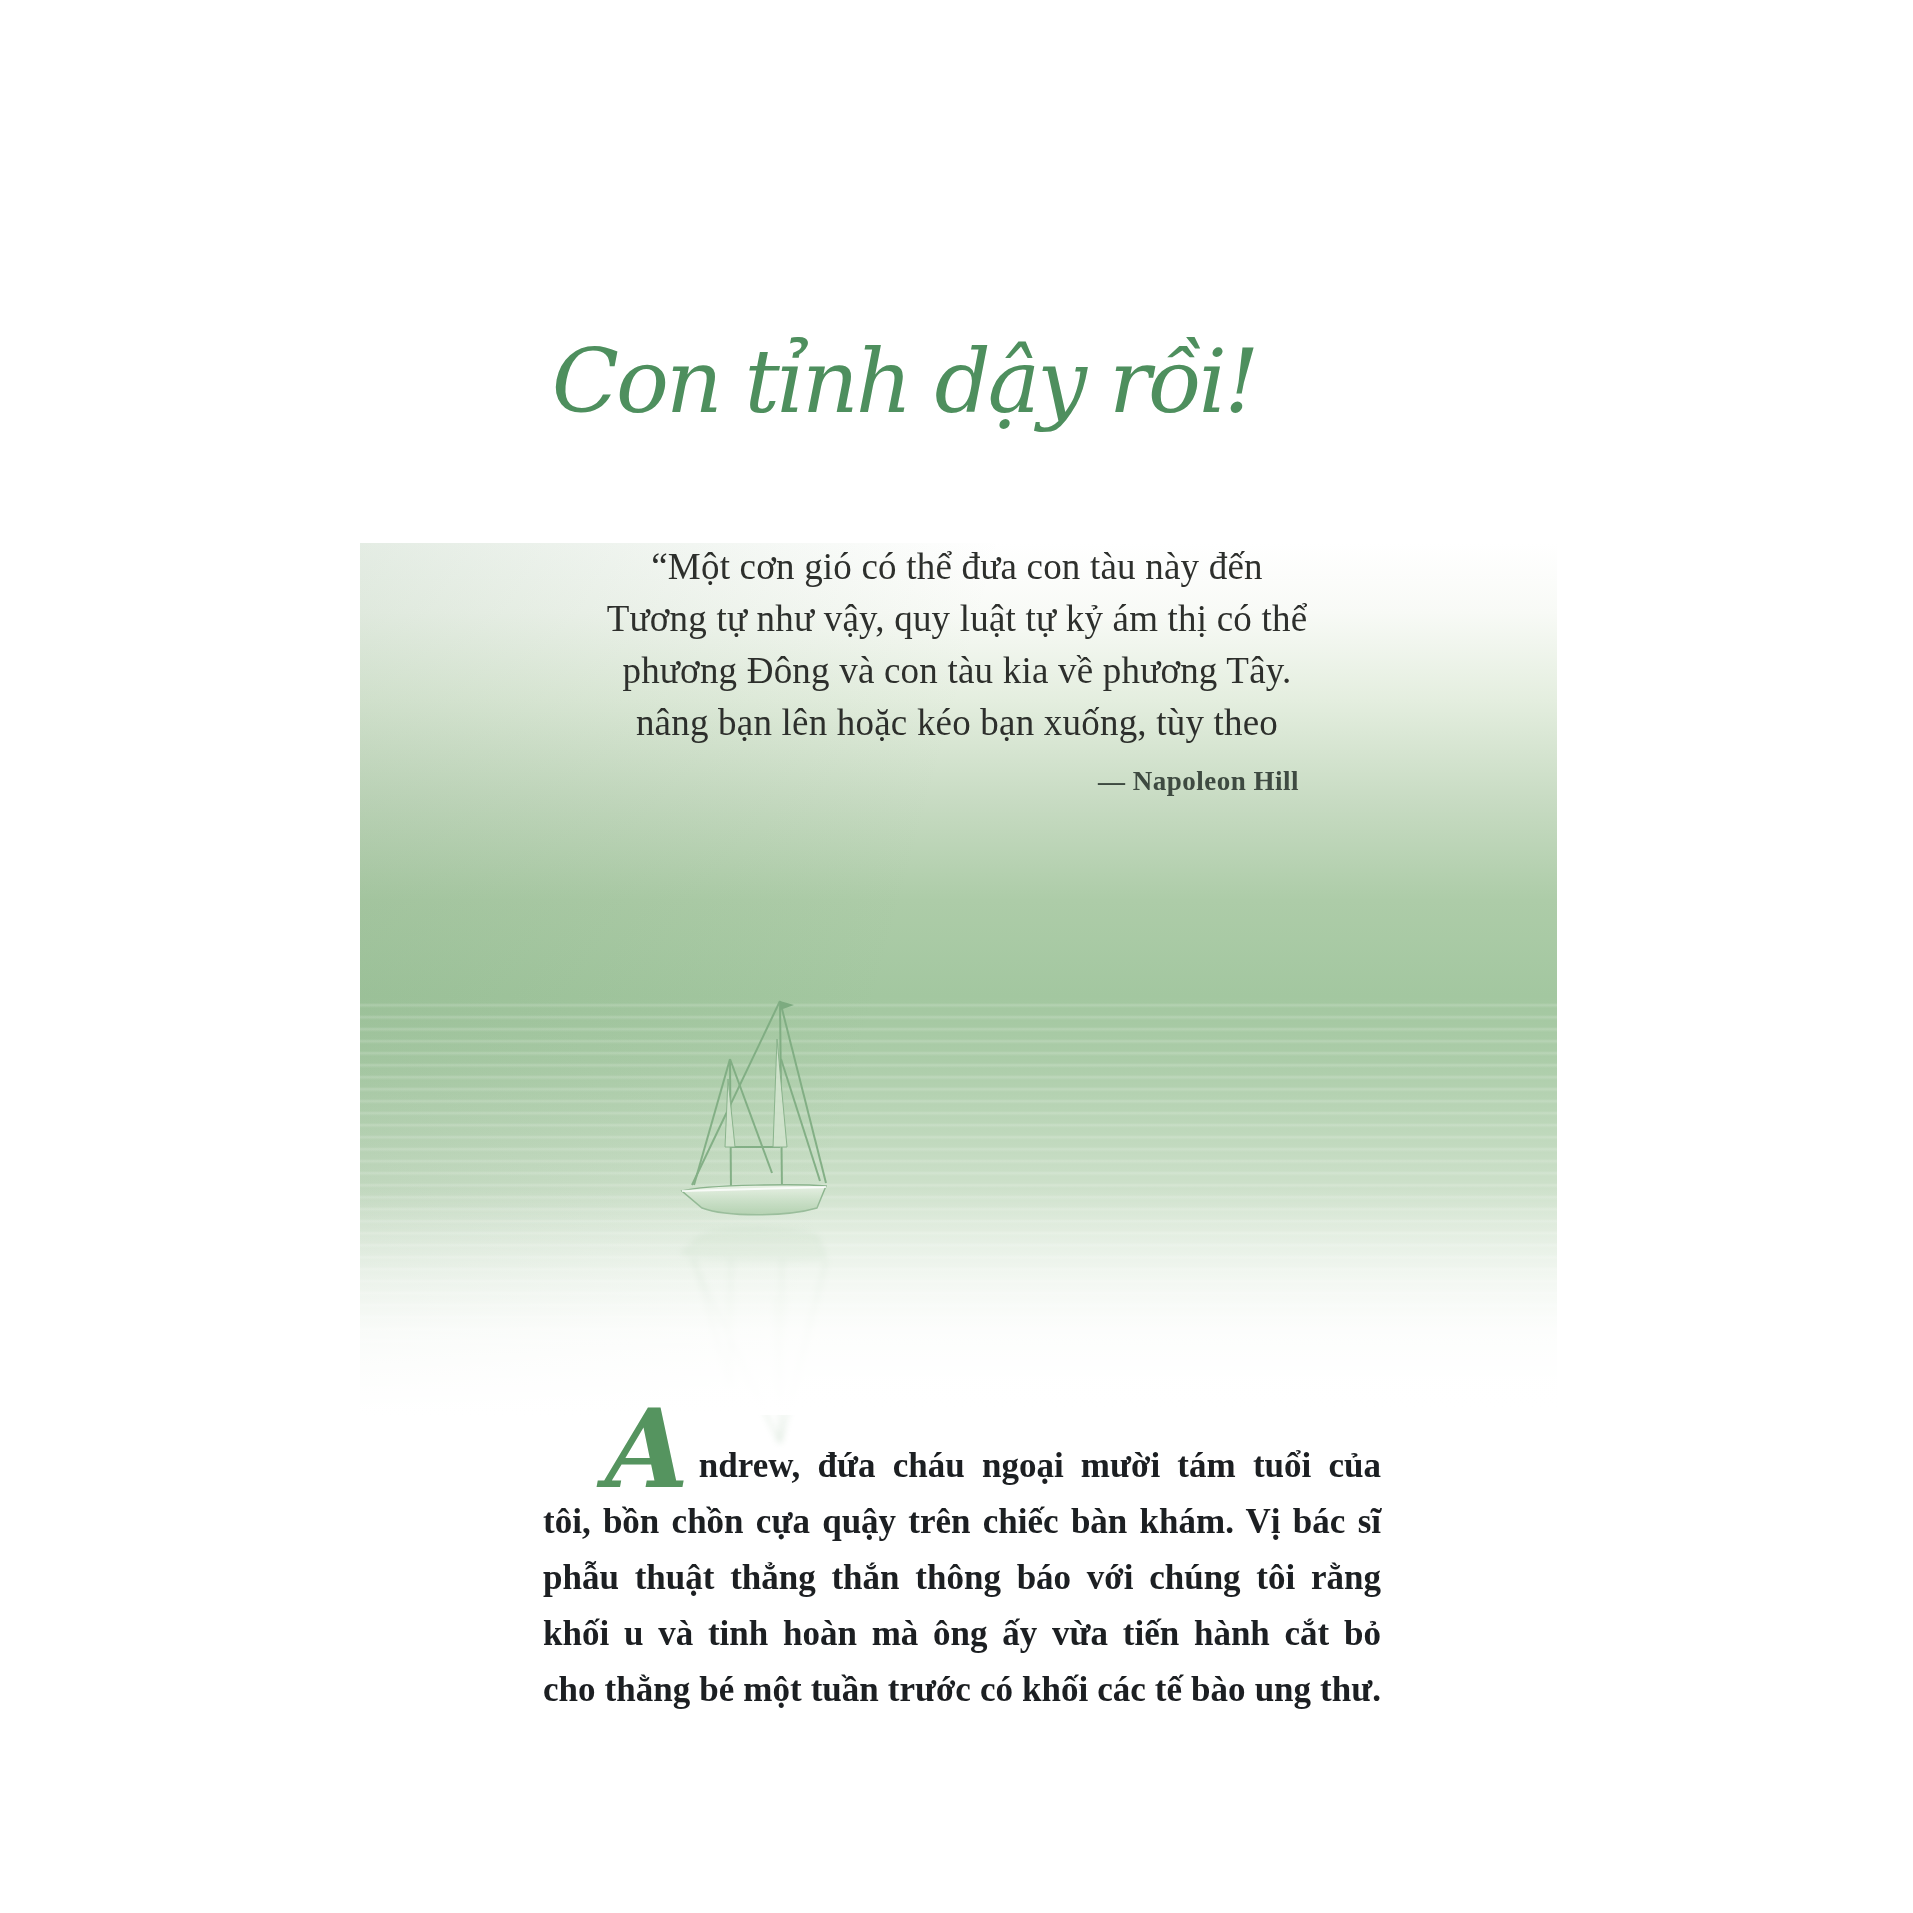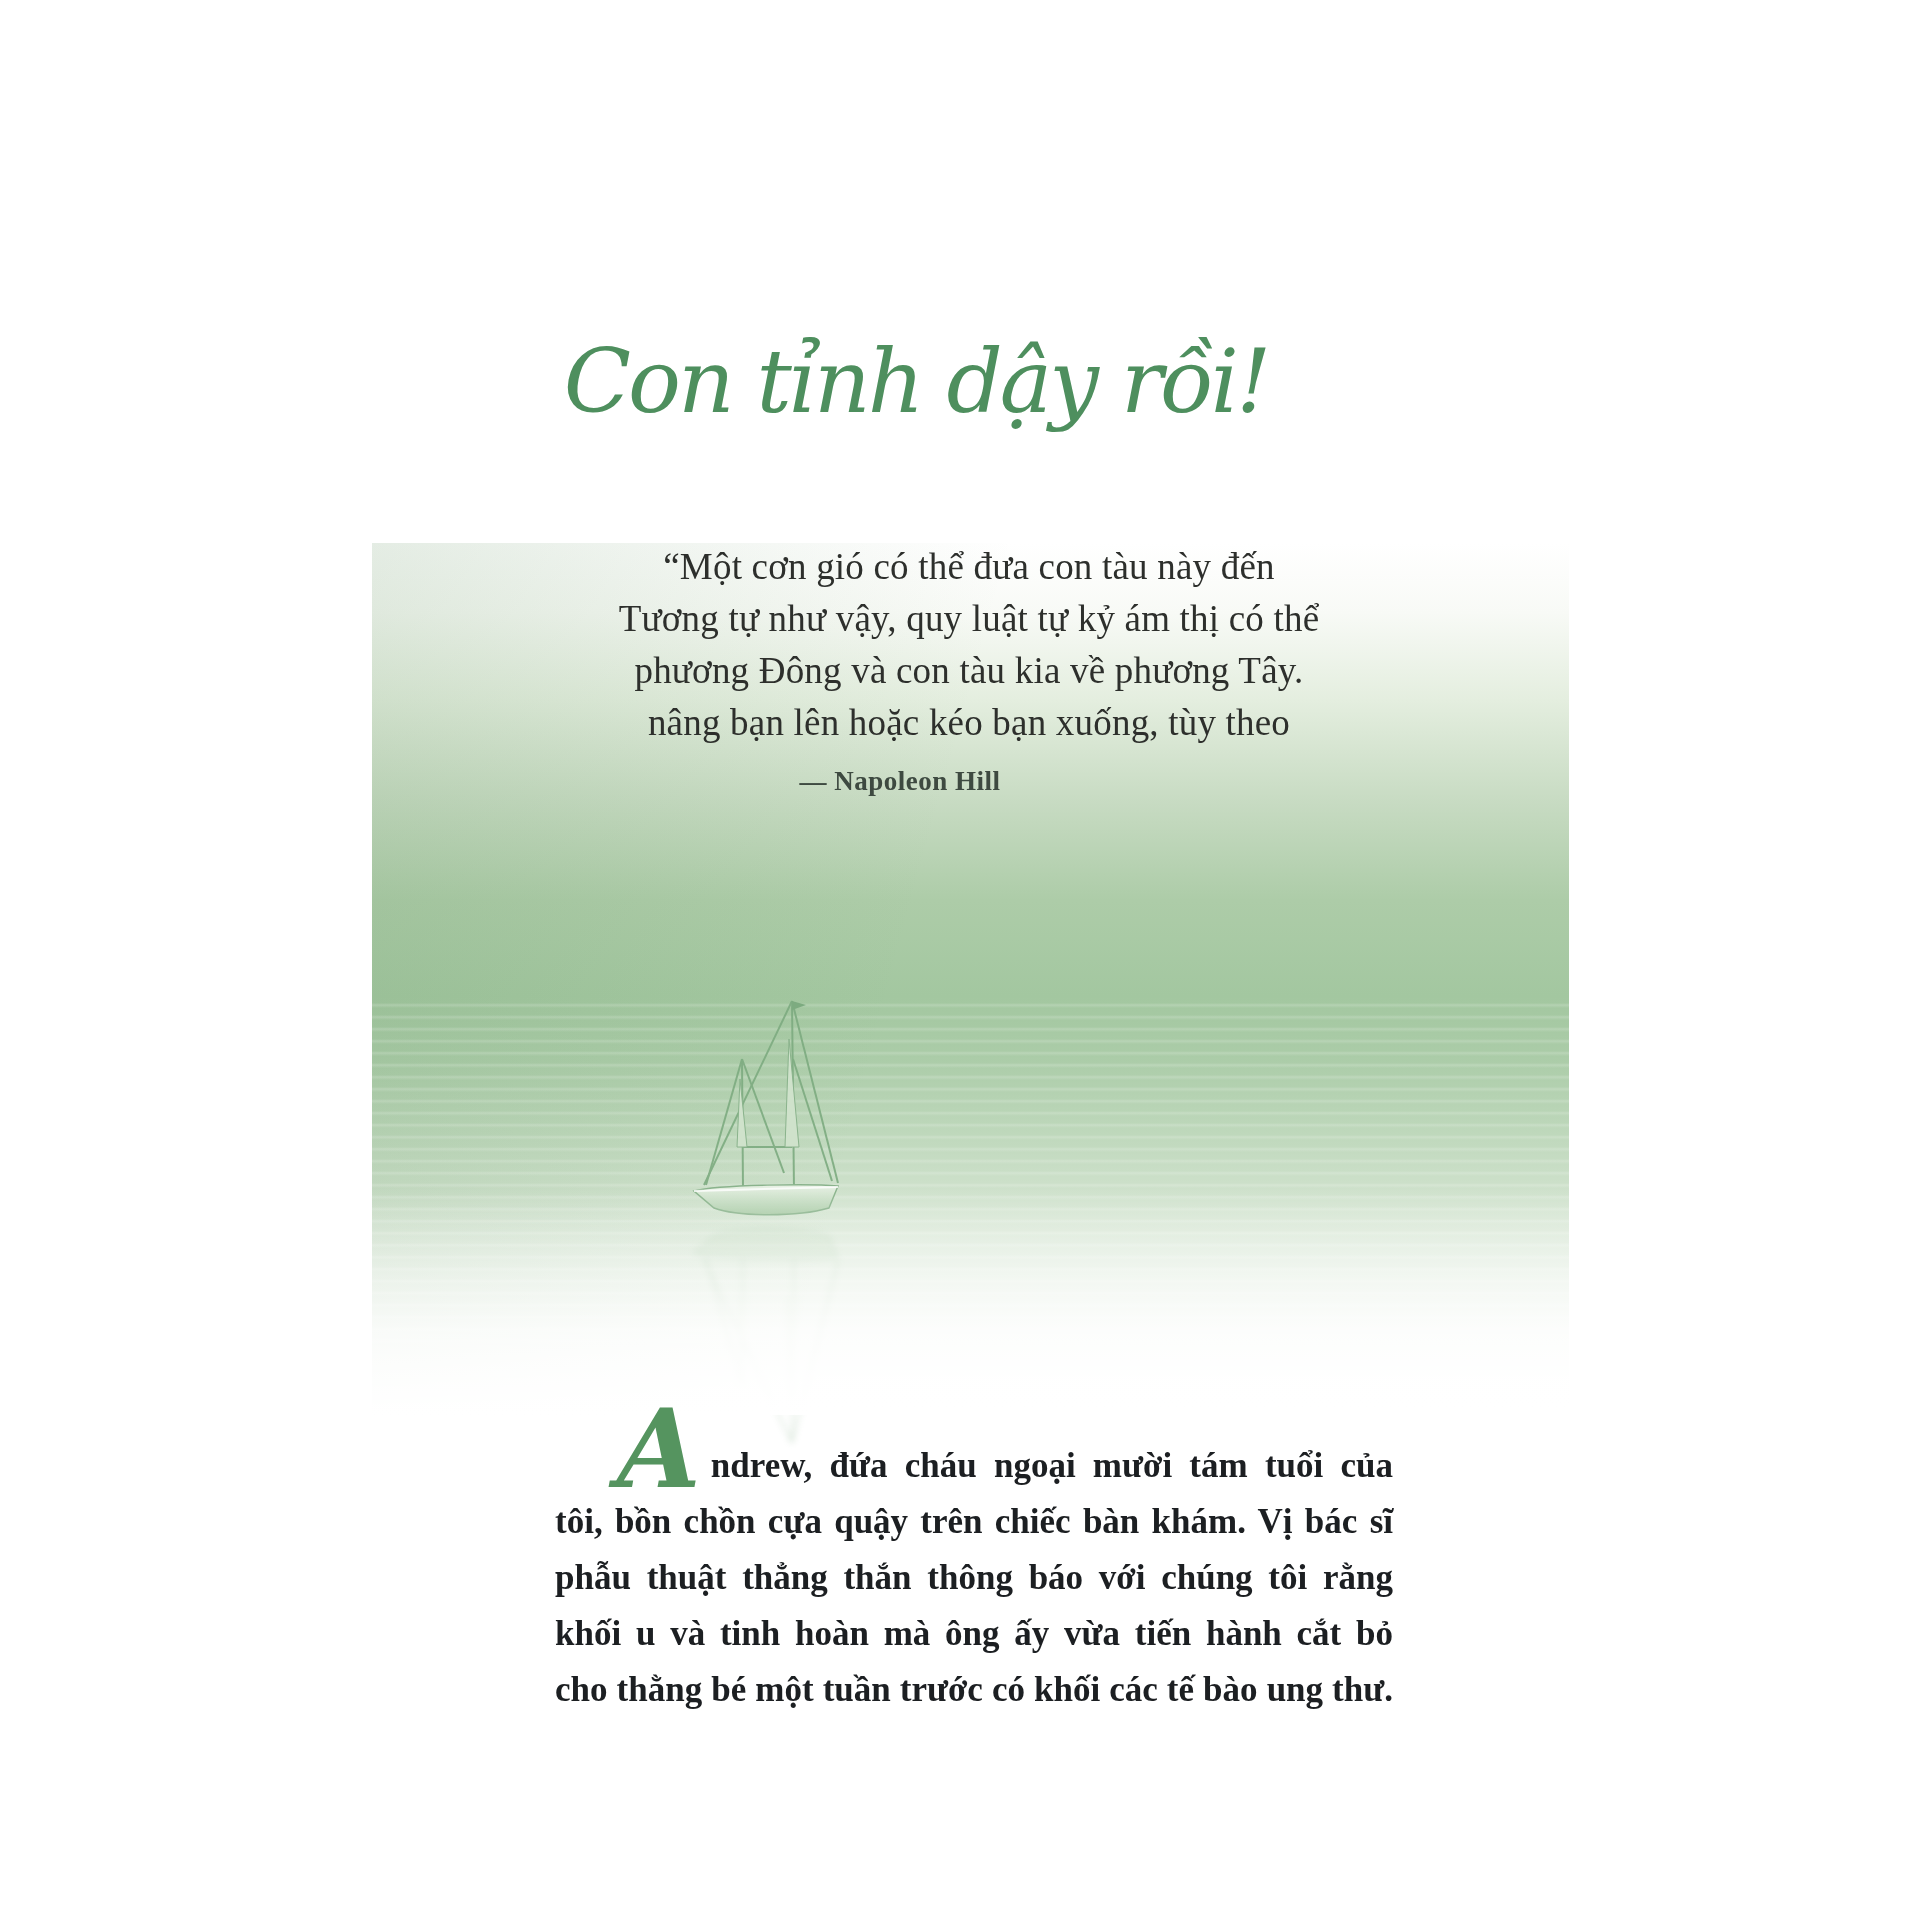--- a/index.html
+++ b/index.html
@@ -2,21 +2,20 @@
 <html><head>
 <meta charset="utf-8">
 <style>
   html,body{margin:0;padding:0;background:#ffffff;}
   .page{
     position:relative;
     width:1808px;height:1913px;
     background:#ffffff;
     overflow:hidden;
     font-family:"Liberation Serif", serif;
-    margin-left:12px;
   }
 
   
   .chapter-title{
     position:absolute;
     top:330px;left:0;width:100%;
     margin:0;
     text-align:center;
     font-family:"DejaVu Serif", serif;
     font-style:italic;
@@ -71,21 +70,21 @@
     text-align:center;
     font-family:Liberation Serif, serif;
     font-size:37px;
     line-height:52px;
     letter-spacing:.2px;
     color:#2d2f2c;
   }
   .quote-line{height:52px;}
   .quote-attribution{
     margin-top:16px;
-    text-align:center;
+    text-align:right;
     padding-right:138px;
     font-size:27px;
     line-height:32px;
     font-weight:bold;
     letter-spacing:.5px;
     color:#3e4a41;
   }
 
   
   .body-par{

